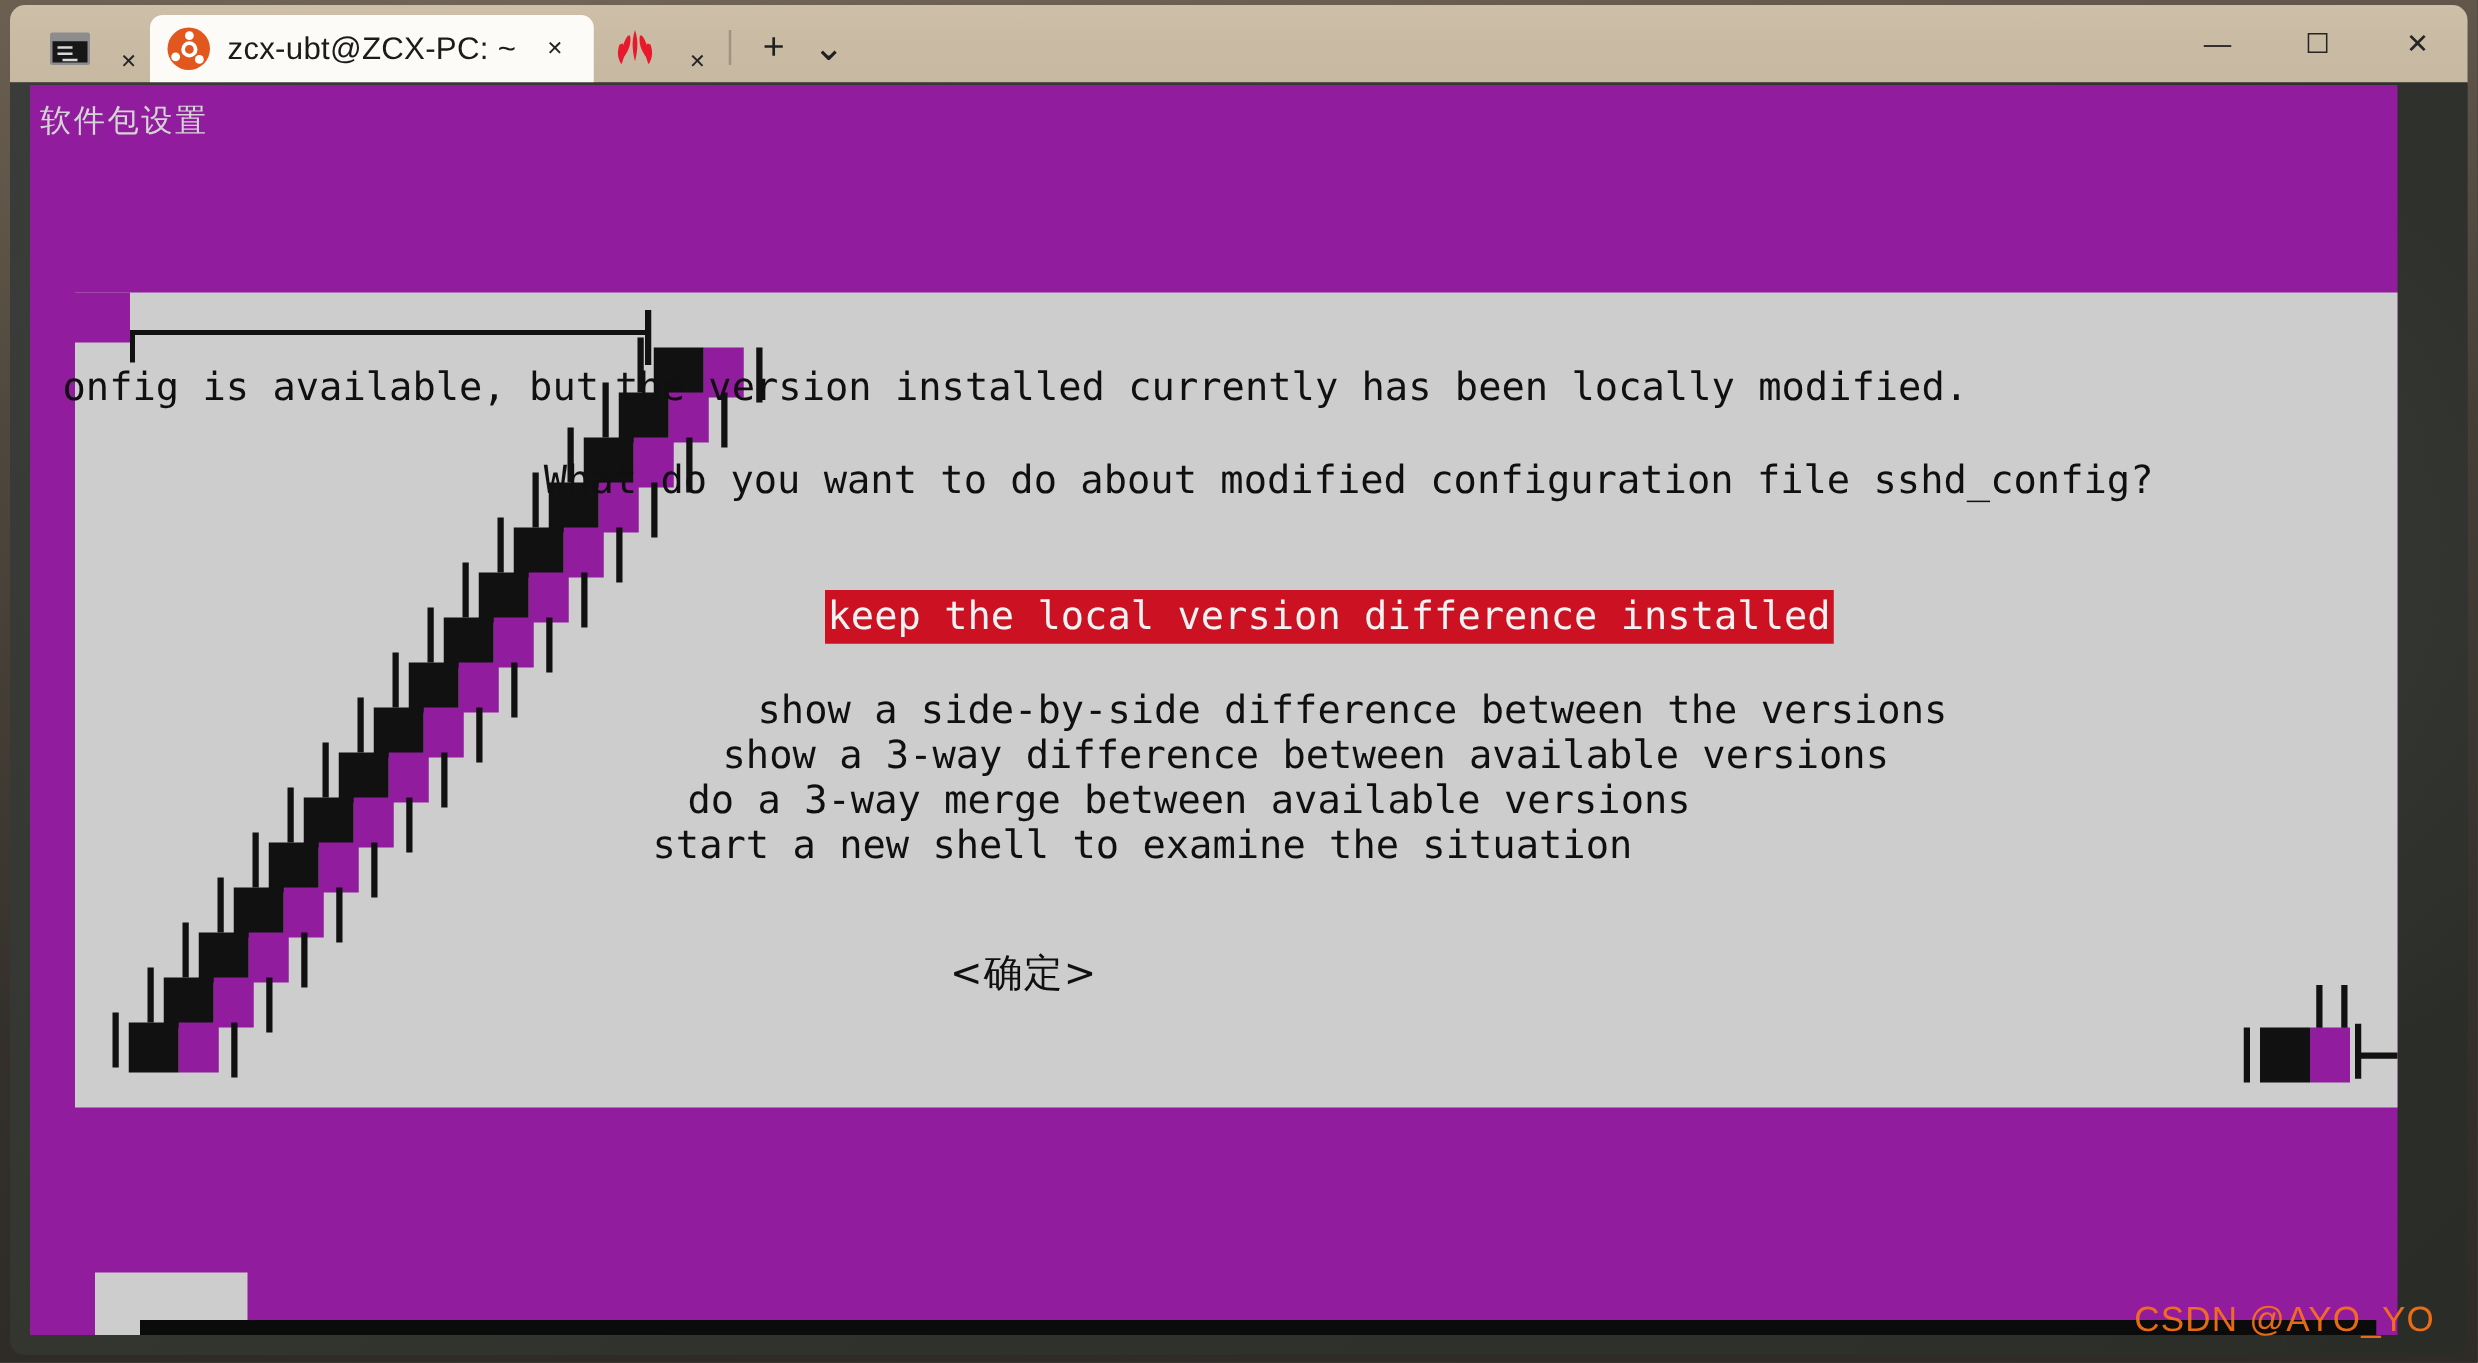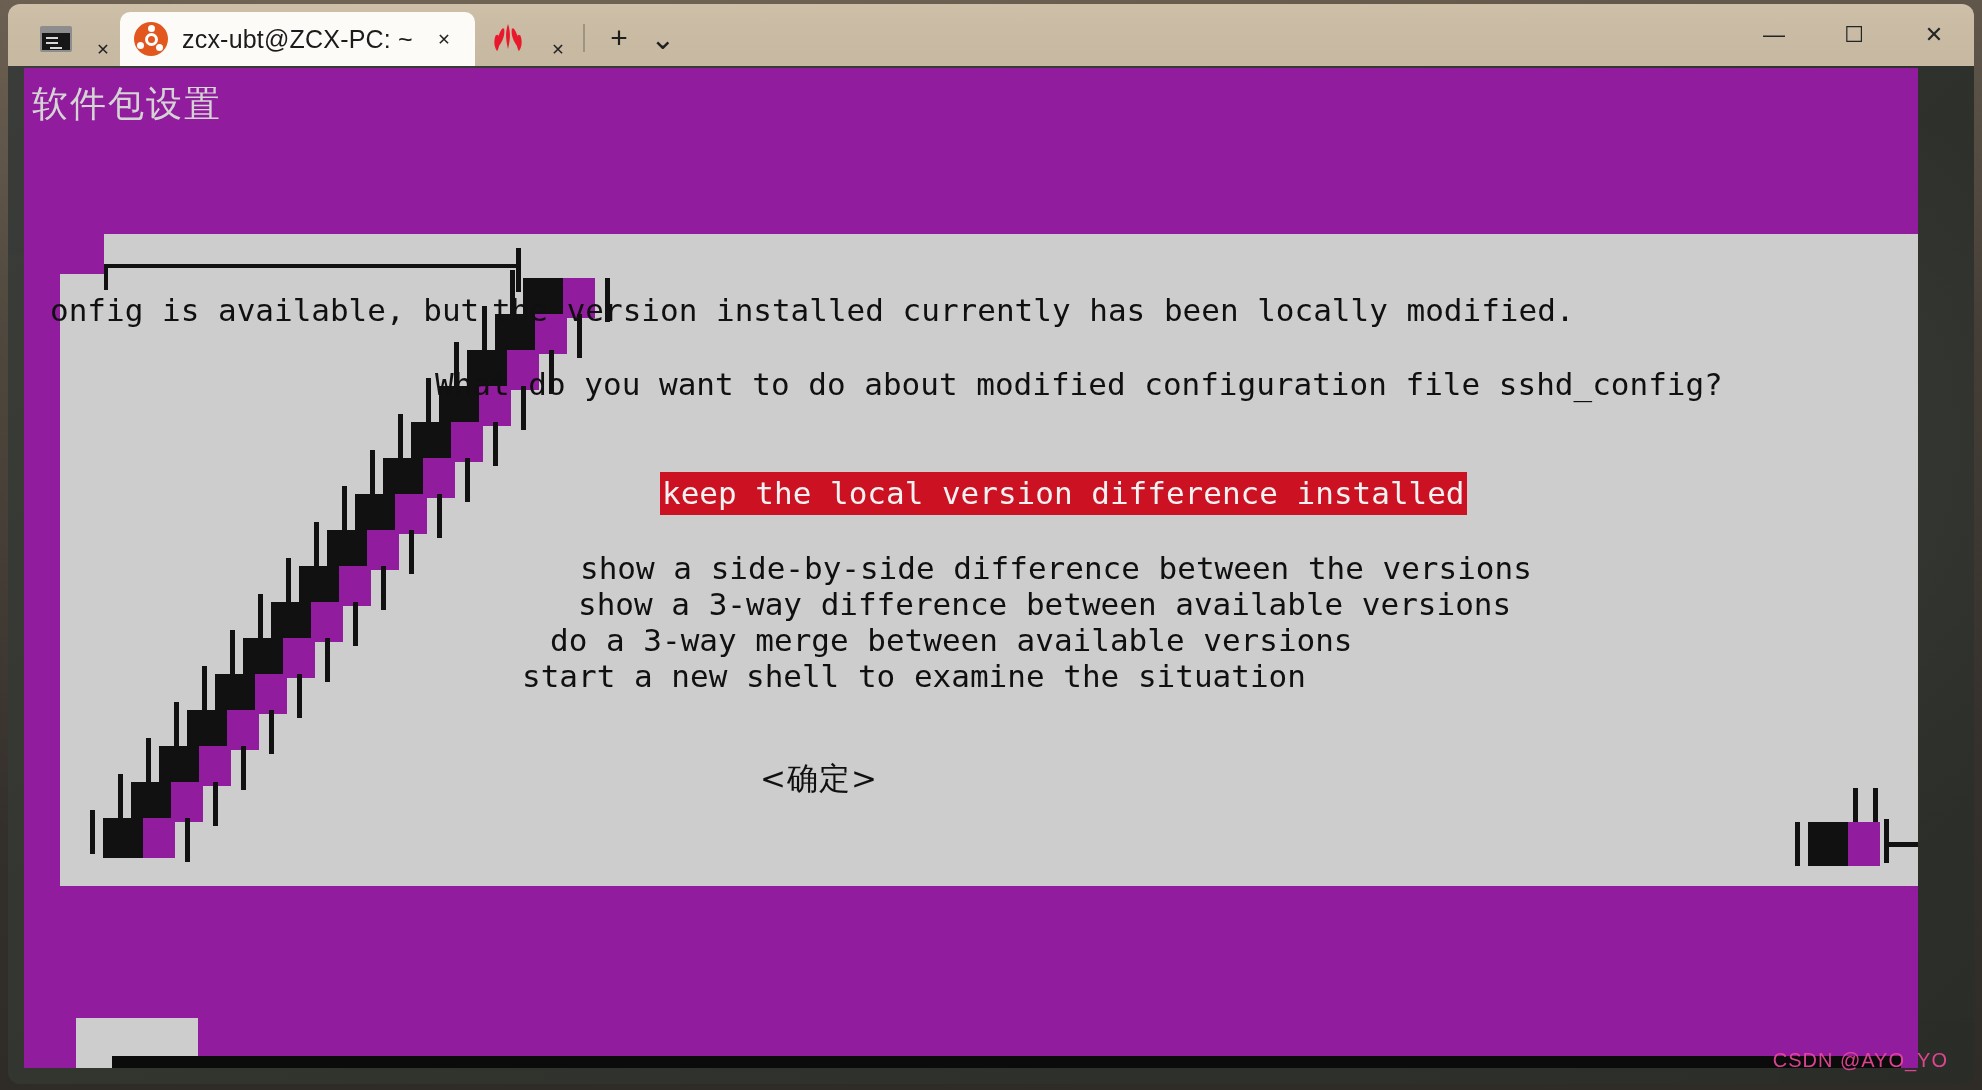--- a/index.html
+++ b/index.html
@@ -196,21 +196,21 @@
     background: #9a19a5;
     background: #921c9e;
     overflow: hidden;
   }
 
   #heading {
     position: absolute;
     left: 8px;
     top: 12px;
     font-family: "DejaVu Sans", sans-serif;
-    font-size: 36px;
+    font-size: 25px;
     color: #d4d4d4;
     letter-spacing: 2px;
     white-space: nowrap;
   }
 
   
   #dialog {
     position: absolute;
     left: 36px;
     top: 166px;
@@ -337,22 +337,22 @@
   
   .rmark { position: absolute; background: #111111; }
   .rpur  { position: absolute; background: #921c9e; }
 
   
   #watermark {
     position: absolute;
     right: 26px;
     bottom: 12px;
     font-family: "Liberation Sans", sans-serif;
-    font-size: 20px;
-    color: #ec4899;
+    font-size: 28px;
+    color: #f97316;
     letter-spacing: 1px;
     opacity: 0.92;
   }
 </style>
 </head>
 <body>
 
 <div id="window">
   <div id="wallpaper"></div>
 
@@ -516,21 +516,21 @@
         <div class="tline" style="left:-26px; top:58px;margin-left:16px;">onfig is available, but</div>
 
         <div class="tline" style="left:432px; top:58px;">the version installed currently has been locally modified.</div>
 
         <div class="tline" style="left:375px; top:132px;">What do you want to do about modified configuration file sshd_config?</div>
 
 
         <div class="sel" style="left:600px; top:238px;">keep the local version difference installed</div>
 
 
-        <div class="tline" style="left:520px; top:316px;">show a side-by-side difference between the versions</div>
+        <div class="tline" style="left:546px; top:316px;">show a side-by-side difference between the versions</div>
 
         <div class="tline" style="left:518px; top:352px;">show a 3-way difference between available versions</div>
 
         <div class="tline" style="left:490px; top:388px;">do a 3-way merge between available versions</div>
 
         <div class="tline" style="left:462px; top:424px;">start a new shell to examine the situation</div>
 
         <div class="okbtn" style="left:700px; top:524px;">&lt;确定&gt;</div>
 
         <div id="bottombar-notch2"></div>

